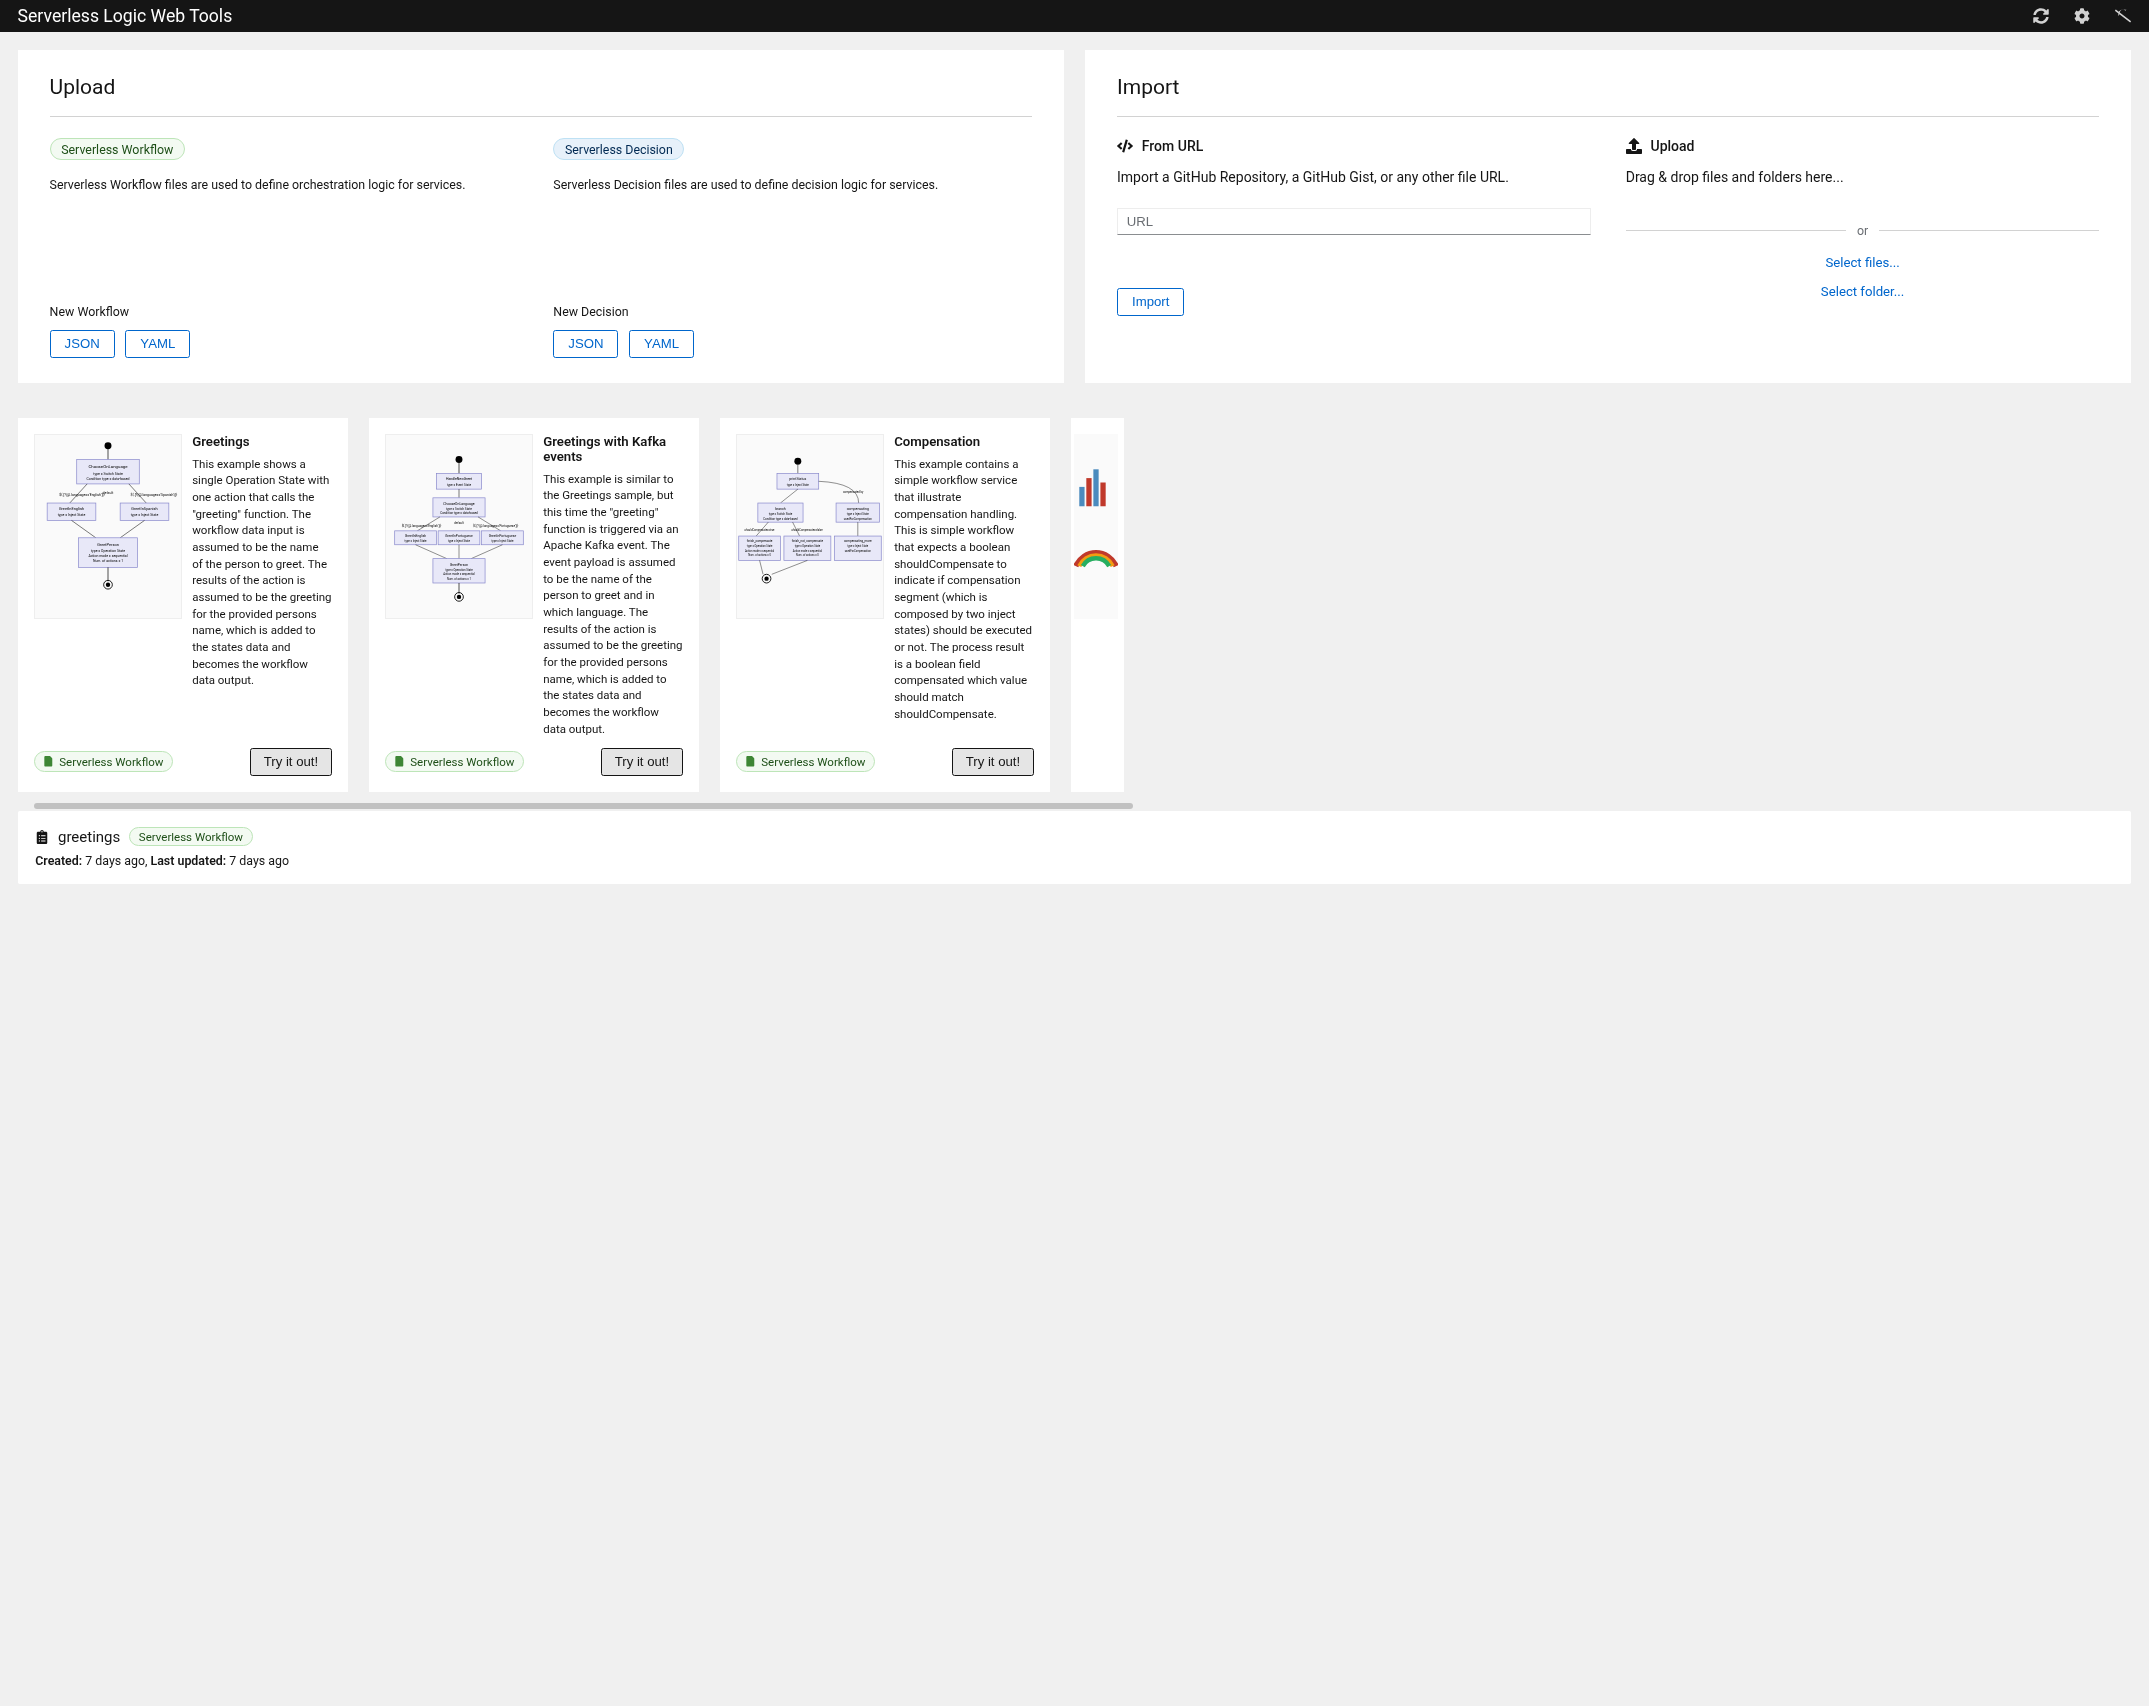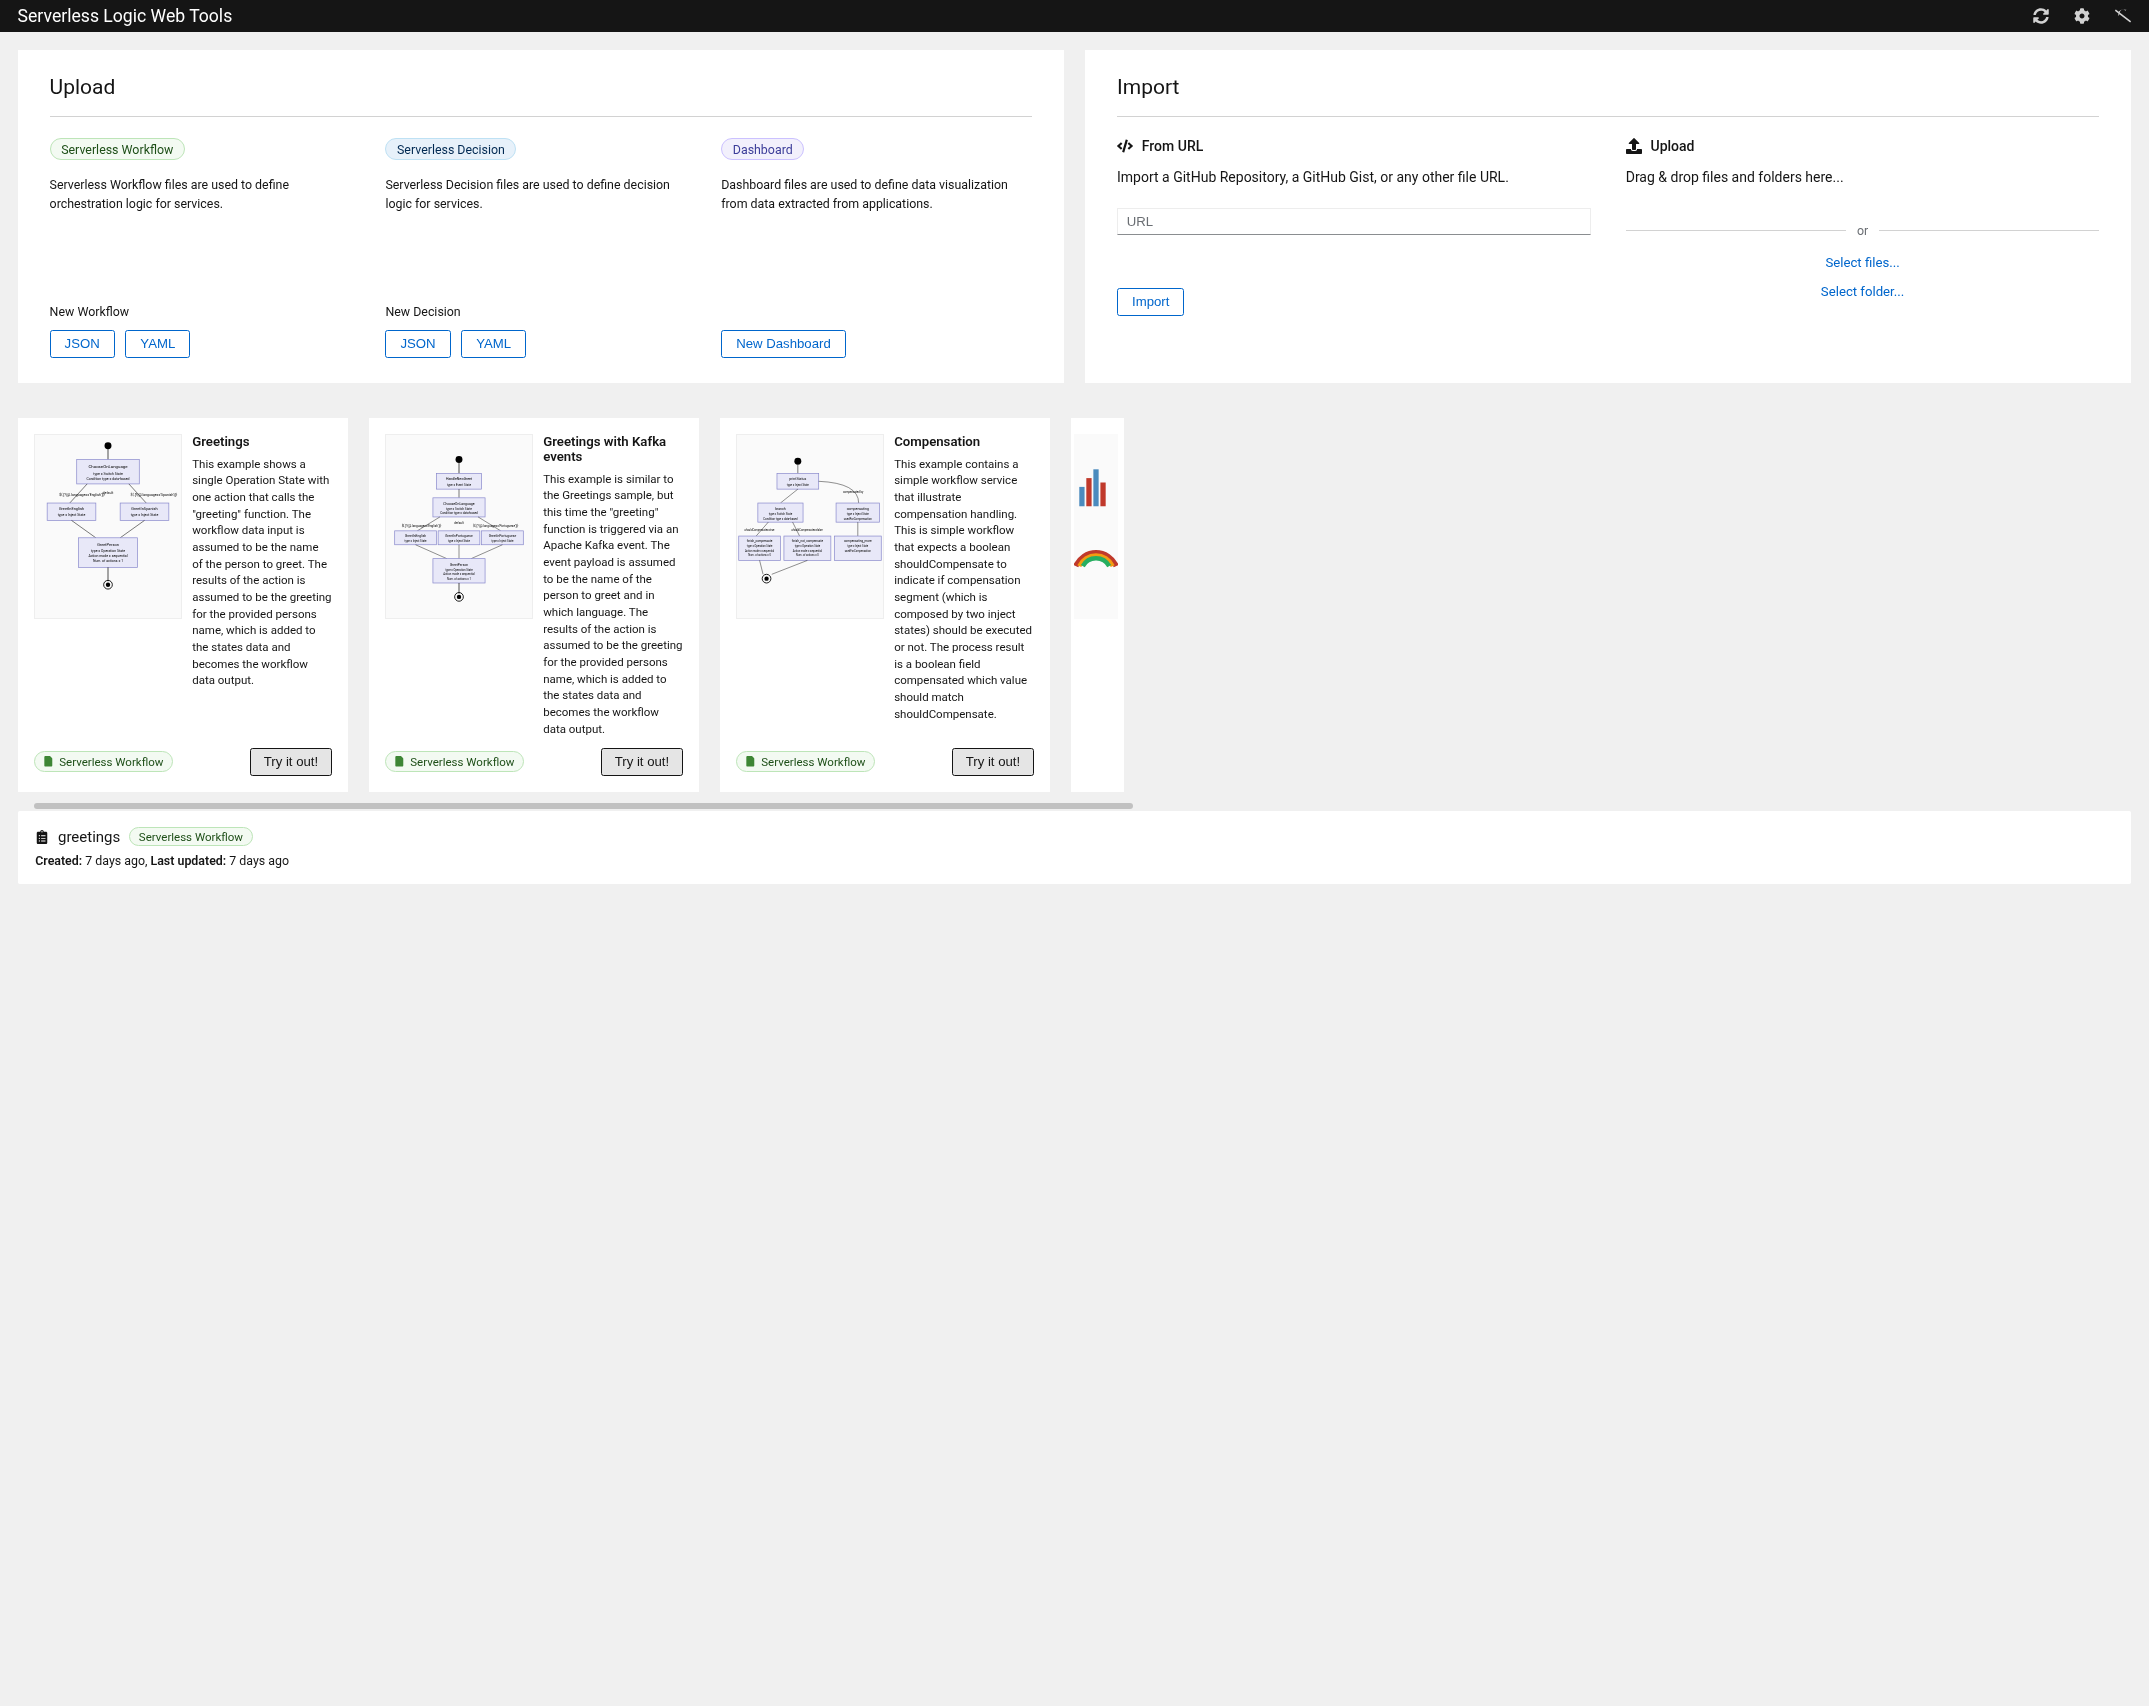--- a/index.html
+++ b/index.html
@@ -96,28 +96,20 @@
         </div>
         <div class="create-col">
           <span class="tag tag-blue">Serverless Decision</span>
           <div class="desc">Serverless Decision files are used to define decision logic for services.</div>
           <div class="sub-label">New Decision</div>
           <div class="btn-row">
             <button class="btn">JSON</button>
             <button class="btn">YAML</button>
           </div>
         </div>
-        <div class="create-col">
-          <span class="tag tag-purple">Dashboard</span>
-          <div class="desc">Dashboard files are used to define data visualization from data extracted from applications.</div>
-          <div class="sub-label">&nbsp;</div>
-          <div class="btn-row">
-            <button class="btn">New Dashboard</button>
-          </div>
-        </div>
       </div>
     </div>
 
     <div class="card card-import">
       <div class="section-title">Import</div>
       <hr class="hr">
       <div class="import-cols">
         <div class="import-col">
           <div class="import-heading">
             <svg viewBox="0 0 640 512">

